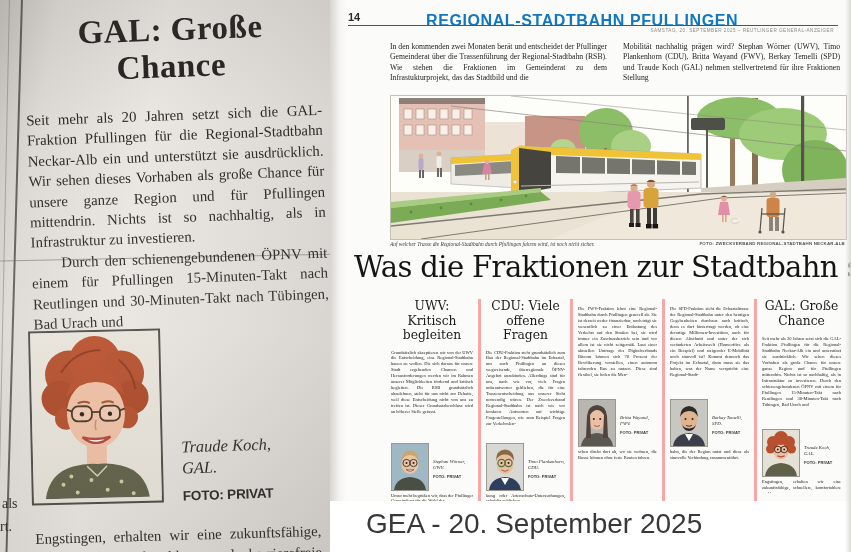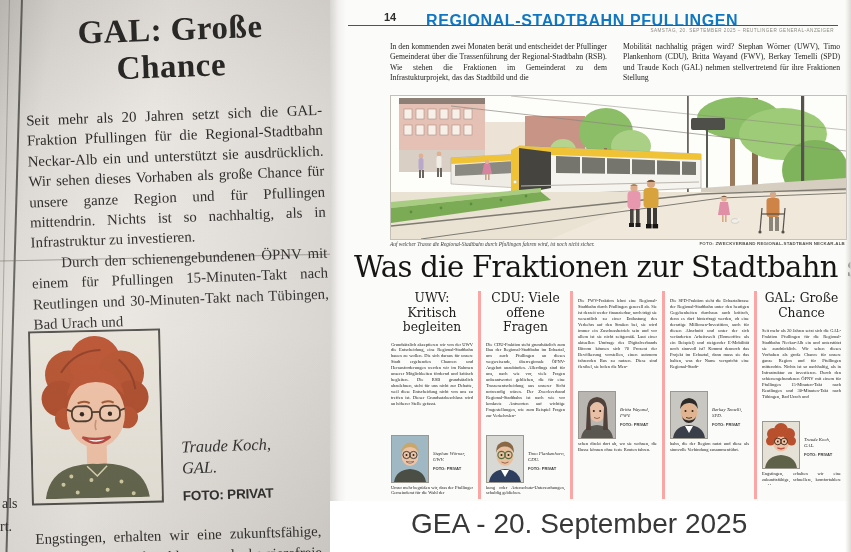--- a/index.html
+++ b/index.html
@@ -29,47 +29,47 @@
   .frag1{left:2px;top:496px;} .frag2{left:0px;top:519px;}
 
   
   .page{position:absolute;left:330px;top:0;width:521px;height:552px;background:#fbfbf9;}
   .page::before{content:"";position:absolute;left:0;top:0;bottom:0;width:16px;
     background:linear-gradient(90deg,#d7d5d1,#f2f1ef 55%,rgba(251,251,249,0));}
   .page::after{content:"";position:absolute;right:0;top:0;bottom:0;width:6px;
     background:linear-gradient(270deg,#dddbd7,rgba(251,251,249,0));}
   .hdr{position:absolute;left:18px;top:10px;width:490px;}
   .hdr .rule{position:absolute;left:0;top:15px;width:100%;height:1px;background:#55534f;}
-  .pagenum{position:absolute;left:0;top:1px;font-family:"Liberation Sans",sans-serif;font-weight:700;font-size:11px;color:#2e2d2b;margin-left:36px;}
+  .pagenum{position:absolute;left:0;top:1px;font-family:"Liberation Sans",sans-serif;font-weight:700;font-size:11px;color:#2e2d2b;}
   .section-title{position:absolute;left:78px;top:2px;font-family:"Liberation Sans",sans-serif;font-weight:700;
     font-size:16px;letter-spacing:.6px;color:#1277c3;}
   .dateline{position:absolute;right:4px;top:18px;font-family:"Liberation Sans",sans-serif;font-size:4.6px;
     letter-spacing:.5px;color:#8b8984;}
   .intro{position:absolute;left:60px;top:42px;width:450px;display:flex;gap:16px;}
   .intro p{margin:0;width:218px;font-size:7.7px;line-height:1.34;text-align:justify;color:#232220;}
   .illus{position:absolute;left:60px;top:95px;width:455px;height:143px;border:1px solid #c4c0b8;background:#fdfdfa;}
   .illus svg{display:block;width:100%;height:100%;}
   .cap-row{position:absolute;left:60px;top:241px;width:455px;display:flex;justify-content:space-between;}
   .cap-it{font-style:italic;font-size:5.4px;color:#3c3b38;}
   .cap-cr{font-family:"Liberation Sans",sans-serif;font-weight:700;font-size:4.4px;letter-spacing:.2px;color:#55534e;}
   .main-headline{position:absolute;left:24px;top:250px;width:492px;font-family:"DejaVu Serif",serif;
     font-size:29px;letter-spacing:-.6px;color:#161514;white-space:nowrap;}
-  .cols{position:absolute;left:56px;top:291px;width:460px;display:flex;}
+  .cols{position:absolute;left:56px;top:299px;width:460px;display:flex;}
   .col{width:20%;padding:0 5px;box-sizing:border-box;}
   .col + .col{border-left:3px solid #fca5a5;}
   .col-h{font-family:"DejaVu Serif",serif;font-size:12.3px;line-height:1.18;text-align:center;color:#1d1c1a;min-height:30px;}
   .col-b{margin-top:7px;height:90px;overflow:hidden;font-size:4.5px;line-height:1.33;text-align:justify;color:#222120;}
   .prow{margin-top:3px;display:flex;height:47px;}
   .prow svg{width:36px;height:46px;border:1px solid #9a988f;background:#ddd;flex:none;}
   .pcap{margin-left:4px;padding-top:16px;}
   .pcap .nm{font-style:italic;font-size:4.8px;line-height:1.3;color:#2a2927;}
   .pcap .cr{margin-top:3px;font-family:"Liberation Sans",sans-serif;font-weight:700;font-size:4.1px;color:#3a3935;}
   .col-a{margin-top:3px;height:14px;overflow:hidden;font-size:4.5px;line-height:1.33;text-align:justify;color:#222120;}
   .gea{position:absolute;left:0;bottom:0;width:521px;height:51px;background:#ffffff;}
-  .gea span{position:absolute;left:36px;top:7px;font-family:"Liberation Sans",sans-serif;font-size:28px;color:#383838;margin-left:45px;}
+  .gea span{position:absolute;left:36px;top:7px;font-family:"Liberation Sans",sans-serif;font-size:28px;color:#383838;}
 </style>
 </head>
 <body>
 
 <div class="canvas">
 
   <div class="left-clip">
     <div class="fold-a"></div>
     <div class="fold-b"></div>
     <div class="crease"></div>

